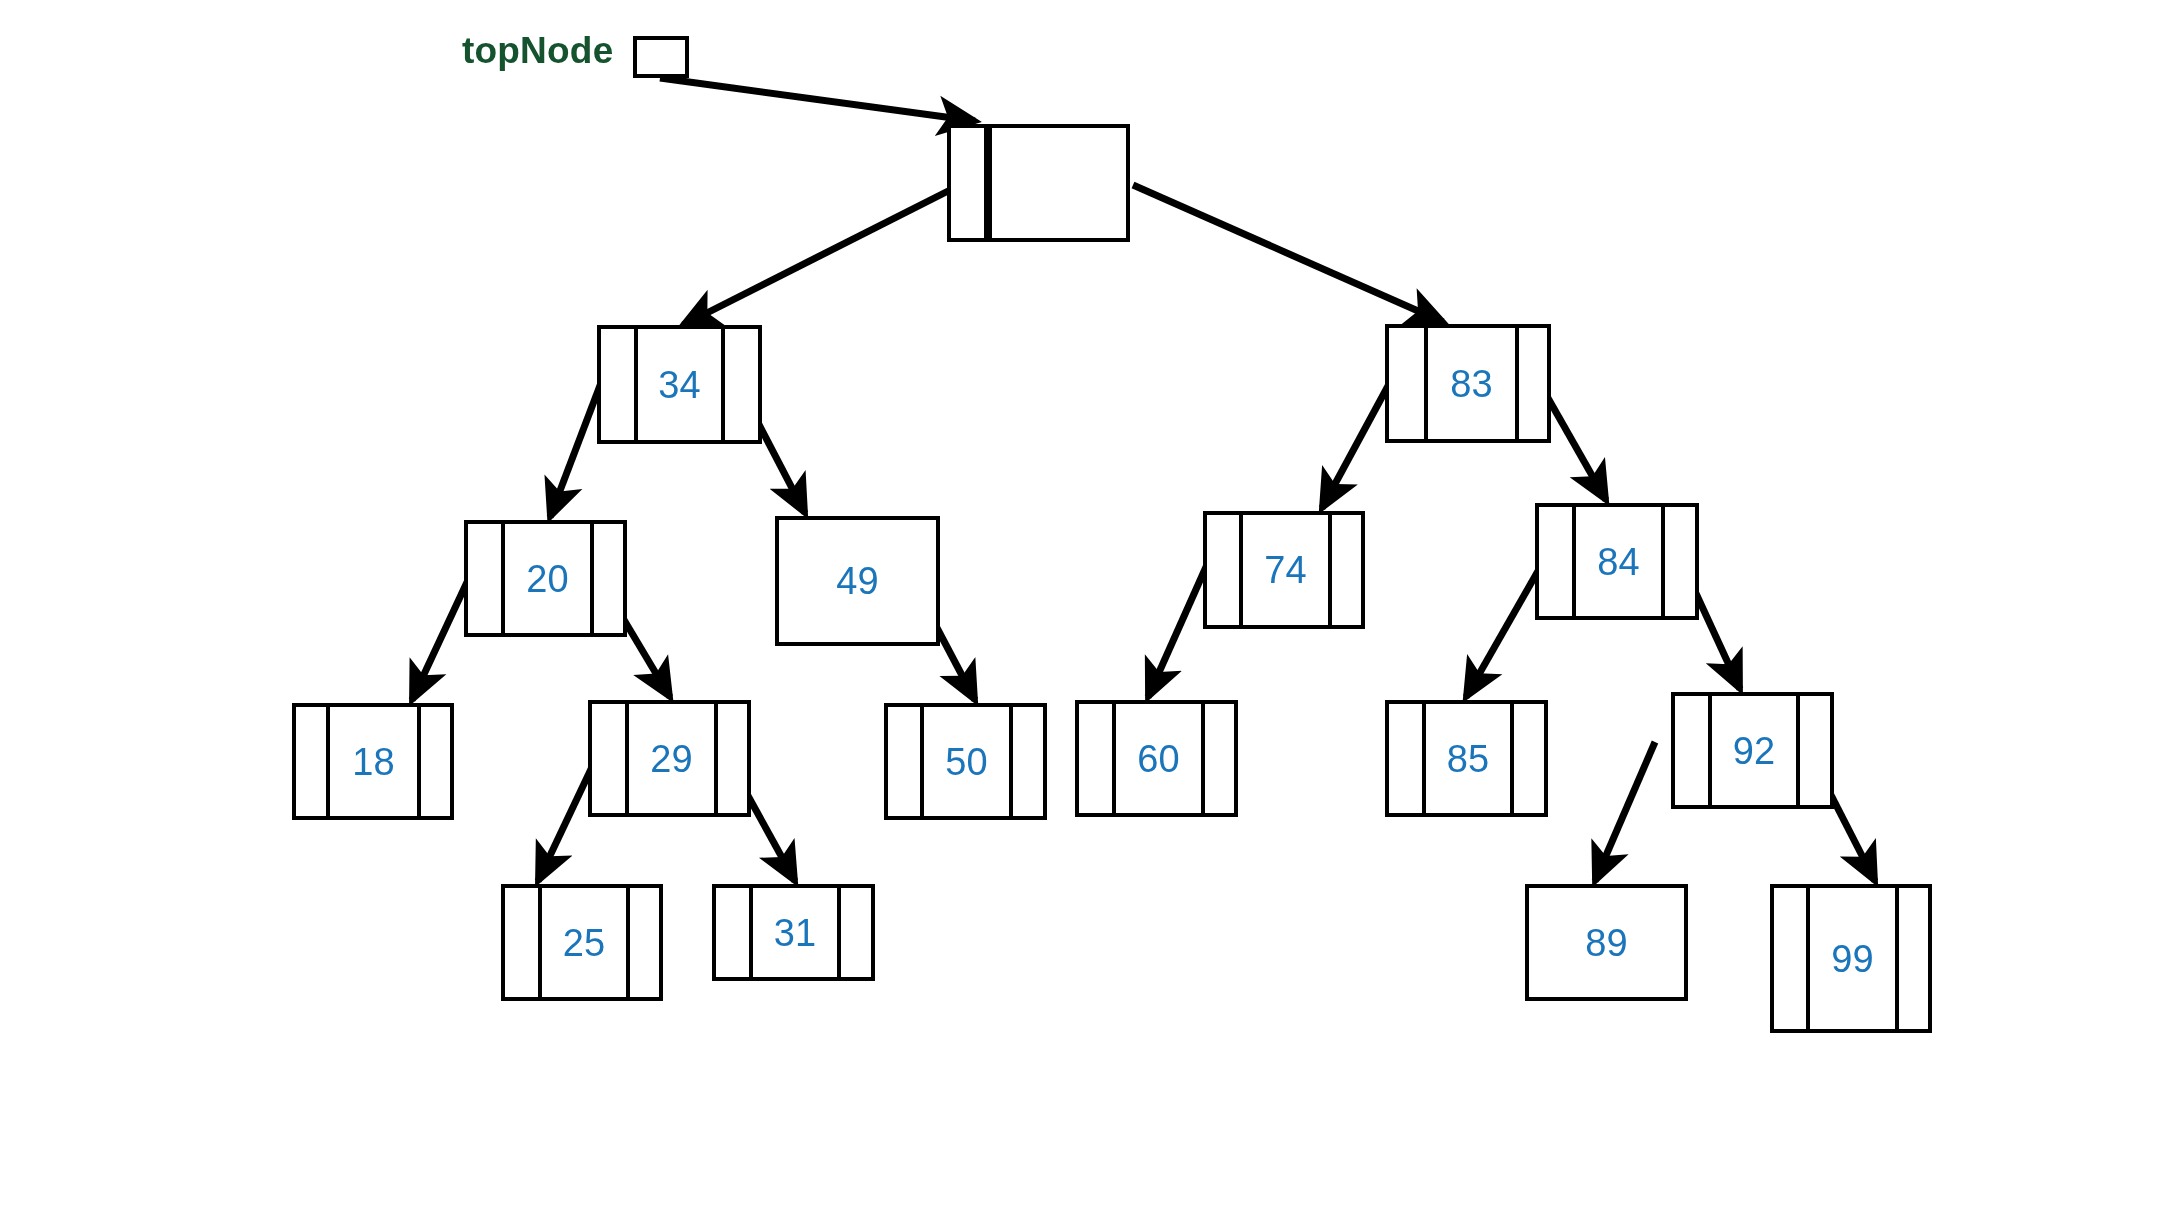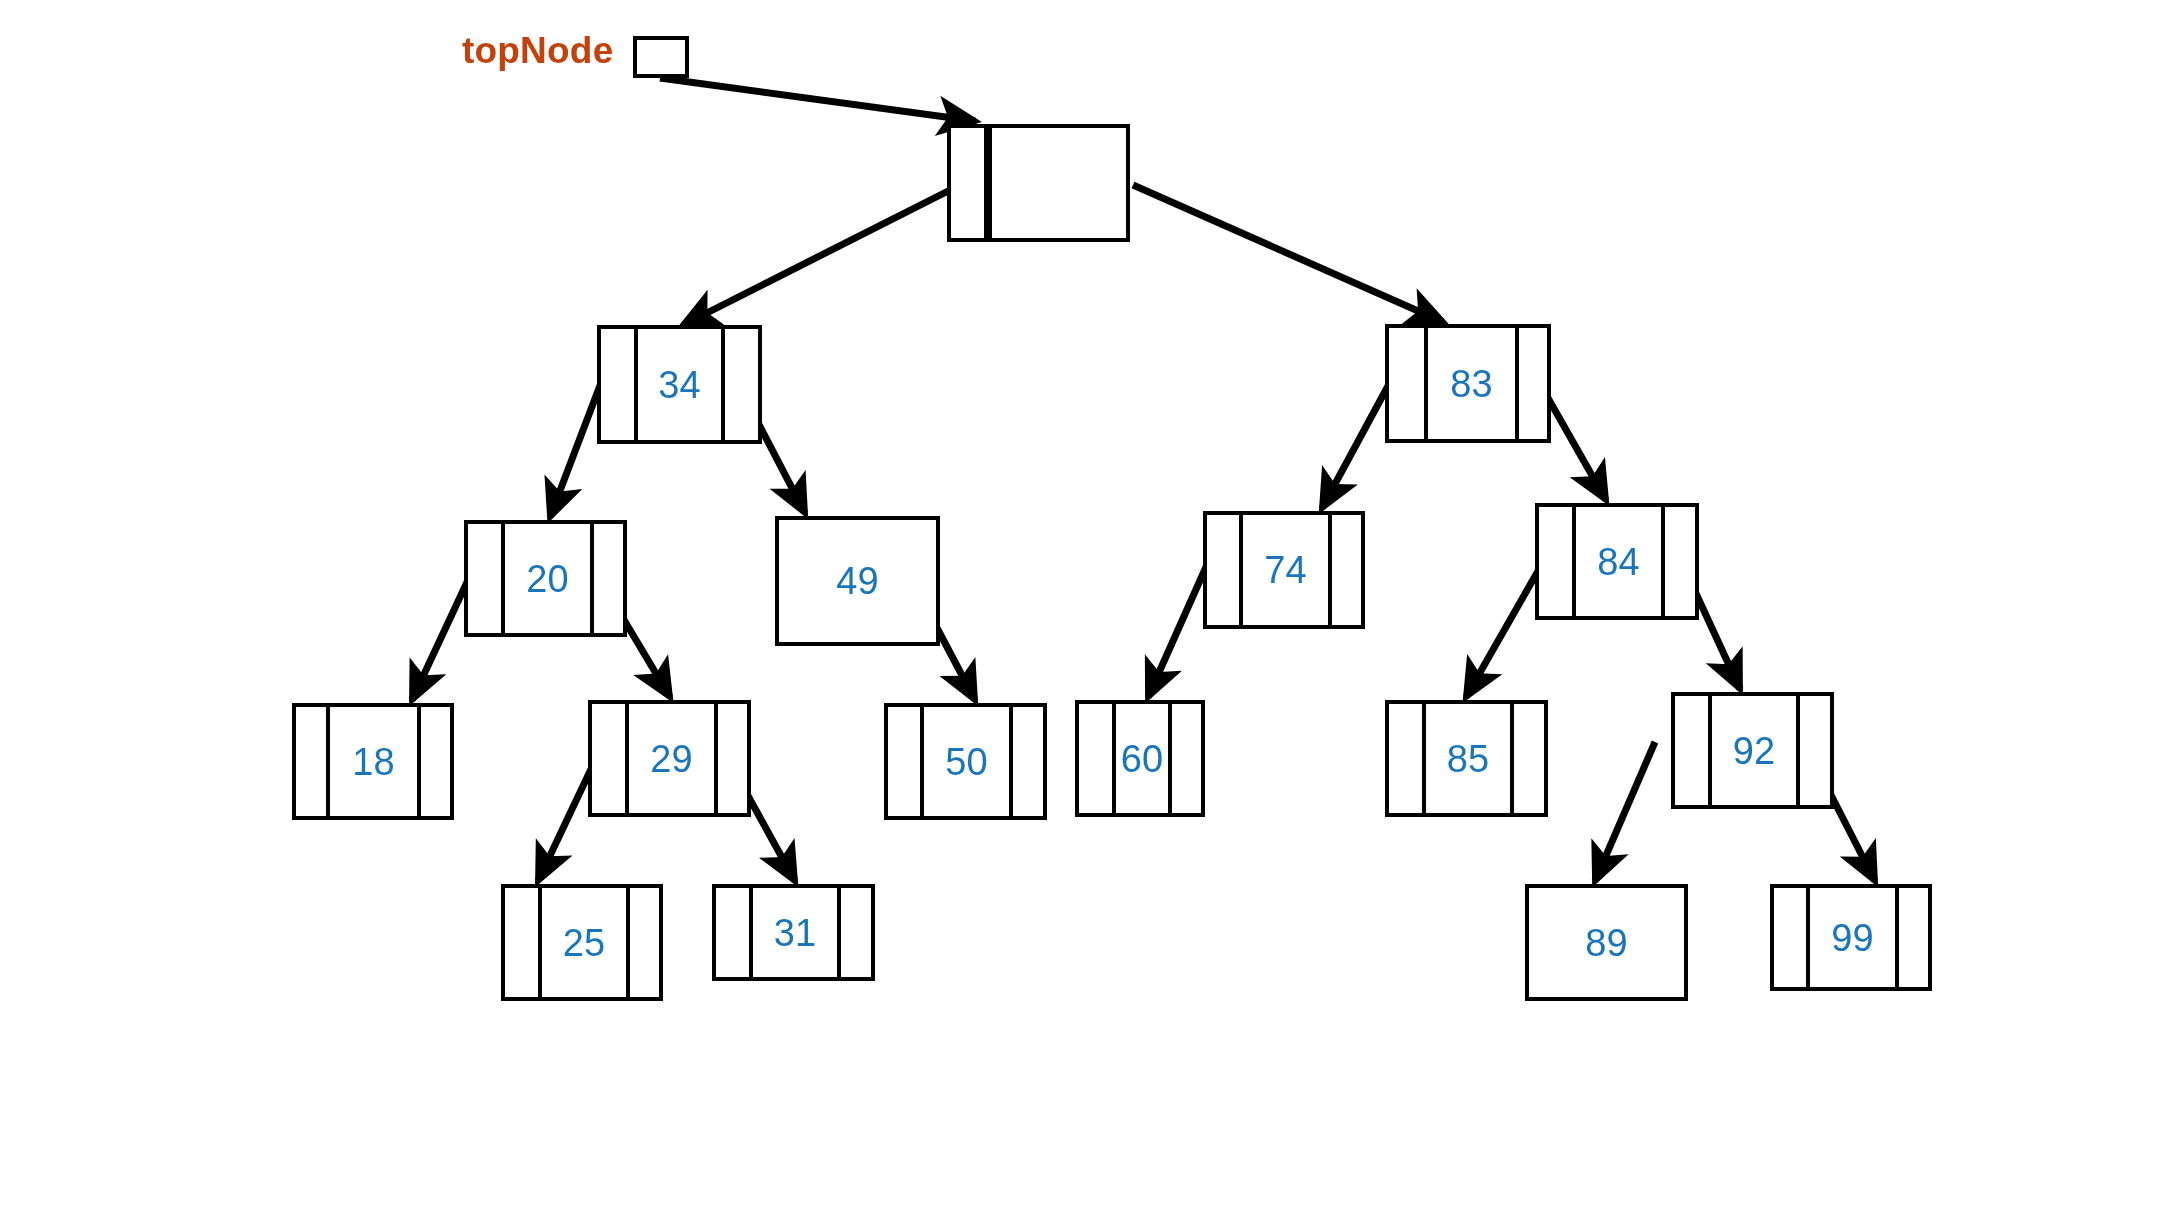--- a/index.html
+++ b/index.html
@@ -15,21 +15,21 @@
     overflow: hidden;
     font-family: "Liberation Sans", sans-serif;
   }
   
   #topnode-label {
     position: absolute;
     left: 462px;
     top: 30px;
     font-size: 37px;
     font-weight: bold;
-    color: #c2410c;
+    color: #14532d;
     letter-spacing: 0.2px;
     white-space: nowrap;
   }
   #topnode-box {
     position: absolute;
     left: 633px;
     top: 36px;
     width: 56px;
     height: 42px;
     border: 4px solid #000000;
@@ -156,21 +156,21 @@
       <div class="node" style="left: 588px; top: 700px; width: 163px; height: 117px;">
         <div class="cell-left" style="width: 37px;"></div>
         <div class="cell-value">29</div>
         <div class="cell-right" style="width: 33px;"></div>
       </div>
       <div class="node" style="left: 884px; top: 703px; width: 163px; height: 117px; gap: 21px;">
         <div class="cell-left" style="width: 36px;"></div>
         <div class="cell-value">50</div>
         <div class="cell-right" style="width: 34px;"></div>
       </div>
-      <div class="node" style="left: 1075px; top: 700px; width: 130px; height: 117px;">
+      <div class="node" style="left: 1075px; top: 700px; width: 163px; height: 117px;">
         <div class="cell-left" style="width: 37px;"></div>
         <div class="cell-value">60</div>
         <div class="cell-right" style="width: 33px;"></div>
       </div>
       <div class="node" style="left: 1385px; top: 700px; width: 163px; height: 117px;">
         <div class="cell-left" style="width: 37px;"></div>
         <div class="cell-value">85</div>
         <div class="cell-right" style="width: 34px;"></div>
       </div>
       <div class="node" style="left: 1671px; top: 692px; width: 163px; height: 117px;">
@@ -186,20 +186,20 @@
       <div class="node" style="left: 712px; top: 884px; width: 163px; height: 97px;">
         <div class="cell-left" style="width: 37px;"></div>
         <div class="cell-value">31</div>
         <div class="cell-right" style="width: 34px;"></div>
       </div>
       <div class="node" style="left: 1525px; top: 884px; width: 163px; height: 117px; flex-direction: column;">
         <div class="cell-left" style="width: 34px;"></div>
         <div class="cell-value">89</div>
         <div class="cell-right" style="width: 33px;"></div>
       </div>
-      <div class="node" style="left: 1770px; top: 884px; width: 162px; height: 107px;">
+      <div class="node" style="left: 1770px; top: 884px; width: 162px; height: 149px;">
         <div class="cell-left" style="width: 36px;"></div>
         <div class="cell-value">99</div>
         <div class="cell-right" style="width: 33px;"></div>
       </div>
     </div>
 
 </div>
 
 </body></html>

